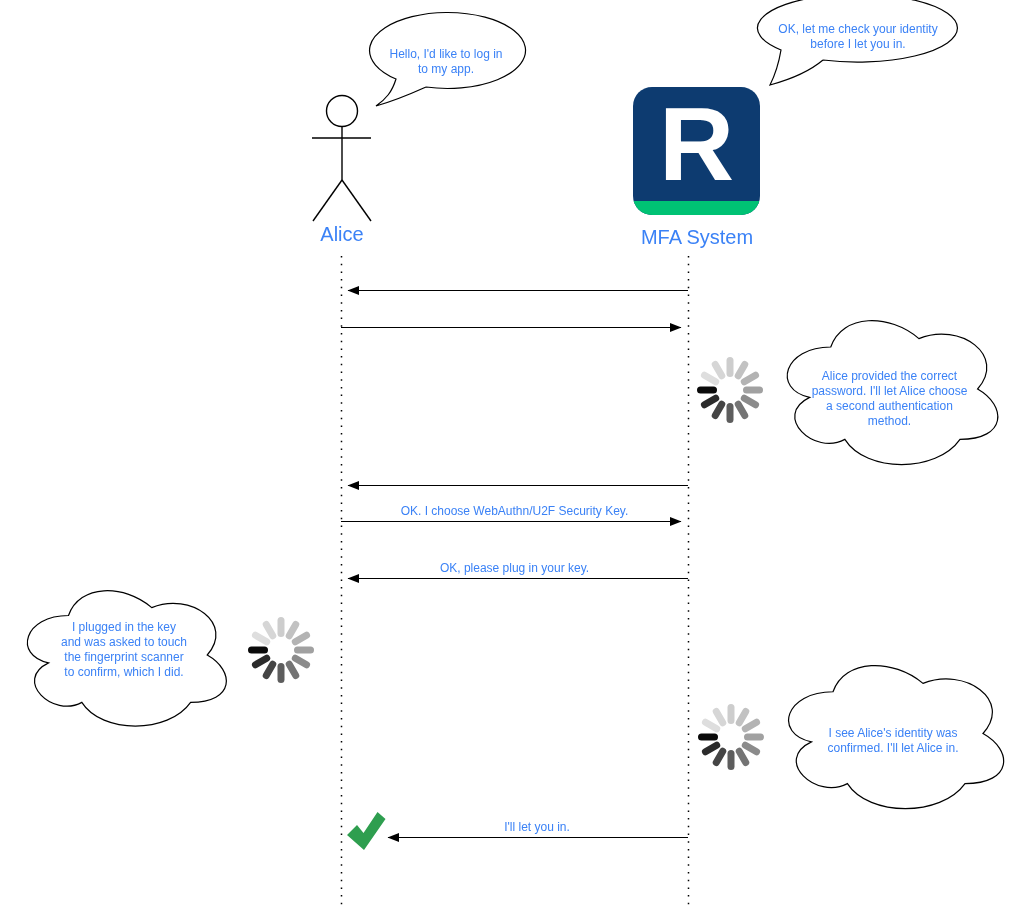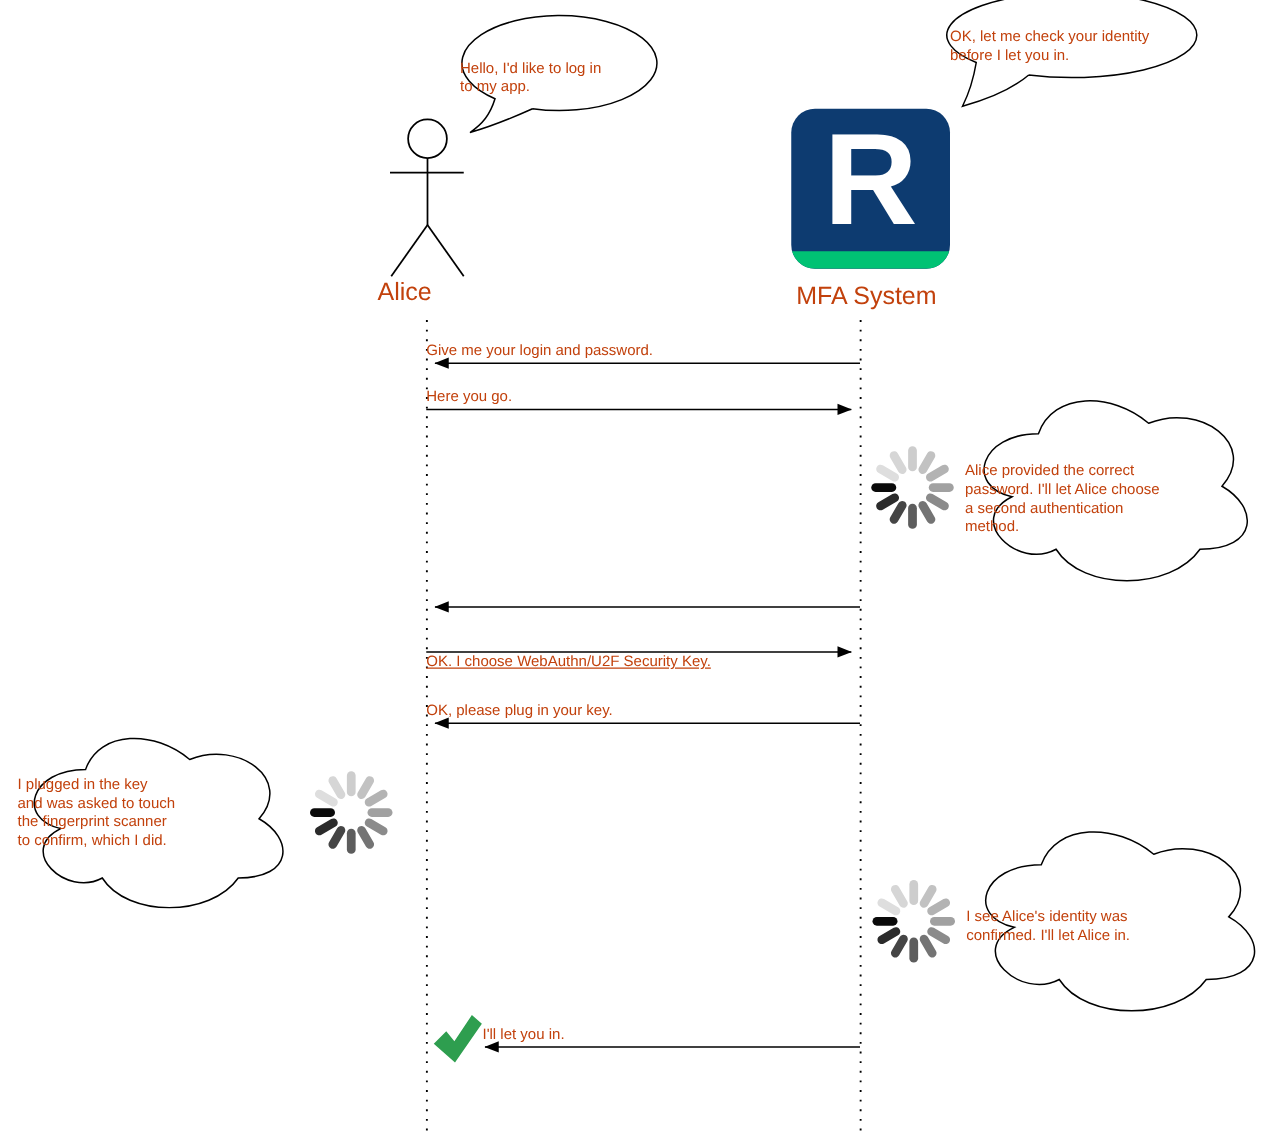--- a/index.html
+++ b/index.html
@@ -3,24 +3,24 @@
 <meta charset="utf-8">
 <style>
   html, body { margin:0; padding:0; background:#ffffff; }
   body {
     width:1024px; height:910px; position:relative; overflow:hidden;
     font-family:"Liberation Sans", sans-serif; color:#000;
   }
   .stage { position:absolute; left:0; top:0; width:1024px; height:910px; }
   svg.layer { position:absolute; left:0; top:0; }
 
-  .txt { position:absolute; white-space:pre-line; color:#c2410c; }
+  .txt { position:absolute; text-align:center; white-space:pre-line; color:#3b82f6; }
   .msg-label  { font-size:12px; line-height:14px; left:341px; width:347px; }
   .m0 { top:273px; } .m1 { top:310px; } .m2 { top:468px; }
-  .m3 { top:522px;text-decoration:underline; } .m4 { top:561px; }
+  .m3 { top:504px; } .m4 { top:561px; }
   .m5 { top:820px; left:386px; width:302px; }
 
   .actor-label { font-size:20px; line-height:18px; }
   .alice-label { left:302px; top:225px; width:80px;  }
   .mfa-label   { left:637px; top:228px; width:120px; }
 
   .bubble-text, .cloud-text { font-size:12px; line-height:15px; }
   .b0 { left:368px; top:35px;  width:156px;margin-top:12px; }
   .b1 { left:760px; top:22px;  width:196px; }
   .c0 { left:772px; top:357px; width:235px;margin-top:12px; }
@@ -110,22 +110,20 @@
   </div>
 
   <div class="txt actor-label alice-label">Alice</div>
   <div class="txt actor-label mfa-label">MFA System</div>
 
   <div class="txt bubble-text b0">Hello, I'd like to log in
 to my app.</div>
   <div class="txt bubble-text b1">OK, let me check your identity
 before I let you in.</div>
 
-  <div class="txt msg-label m0">Give me your login and password.</div>
-  <div class="txt msg-label m1">Here you go.</div>
   <div class="txt msg-label m3">OK. I choose WebAuthn/U2F Security Key.</div>
   <div class="txt msg-label m5">I'll let you in.</div>
   <div class="txt msg-label m4">OK, please plug in your key.</div>
 
   <div class="txt cloud-text c0">Alice provided the correct
 password. I'll let Alice choose
 a second authentication
 method.</div>
   <div class="txt cloud-text c1">I plugged in the key
 and was asked to touch

